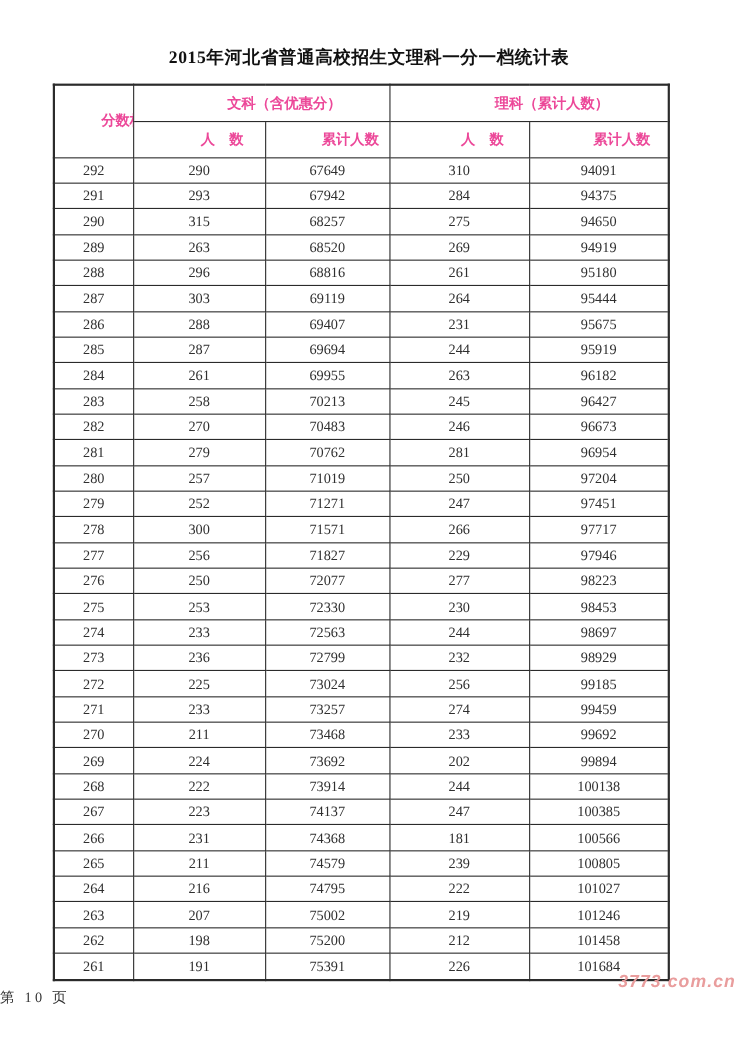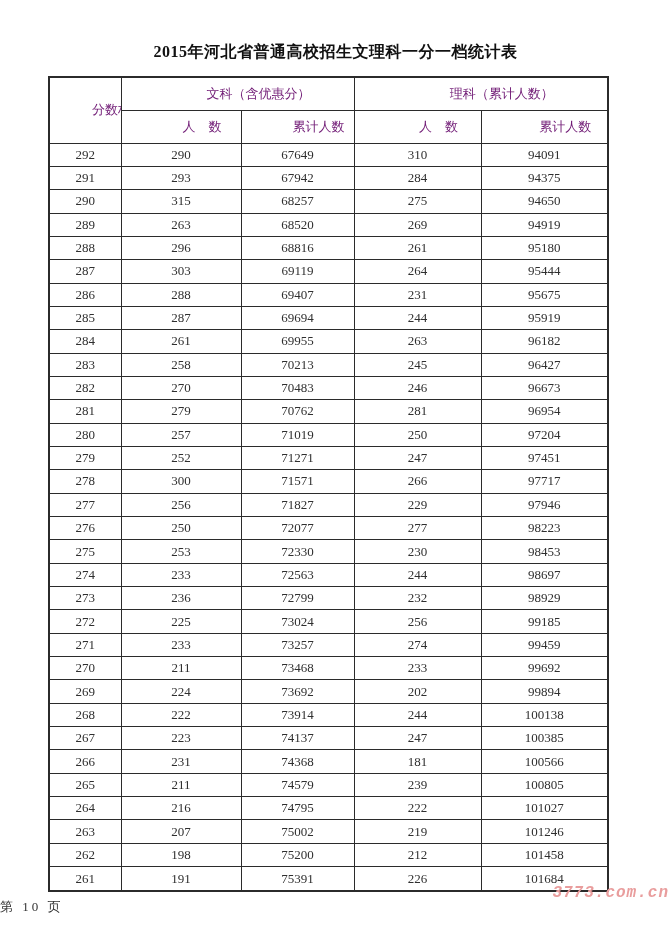--- a/index.html
+++ b/index.html
@@ -43,22 +43,22 @@
     border: 1px solid #2b2b2b;
     text-align: center;
     vertical-align: middle;
     padding: 0;
     font-size: 13px;
     color: #2f2f2f;
     overflow: hidden;
     white-space: nowrap;
   }
   table.stat-table th {
-    font-weight: normal;
-    color: #701a75;
+    font-weight: bold;
+    color: #ec4899;
     padding-left: 42px;
   }
   tr.header-row-1 { height: 33px; }
   tr.header-row-2 { height: 33px; margin-left: 24px; }
 
   .page-footer {
     position: absolute;
     top: 898px;
     left: 0;
     width: 100%;
@@ -79,21 +79,21 @@
   }
   .watermark .wm-line1 {
     font-size: 28px;
     letter-spacing: 1px;
     font-family: "Liberation Sans", "DejaVu Sans", sans-serif;
   }
   .watermark .wm-line2 {
     font-size: 16px;
     margin-top: 1px;
     letter-spacing: 1px;
-    font-family: Liberation Mono, monospace;
+    font-family: Liberation Sans, sans-serif;
     text-align: center;
   }
 </style>
 </head>
 <body>
 
 <div class="page-title">2015年河北省普通高校招生文理科一分一档统计表</div>
 
 <table class="stat-table">
   <colgroup>

